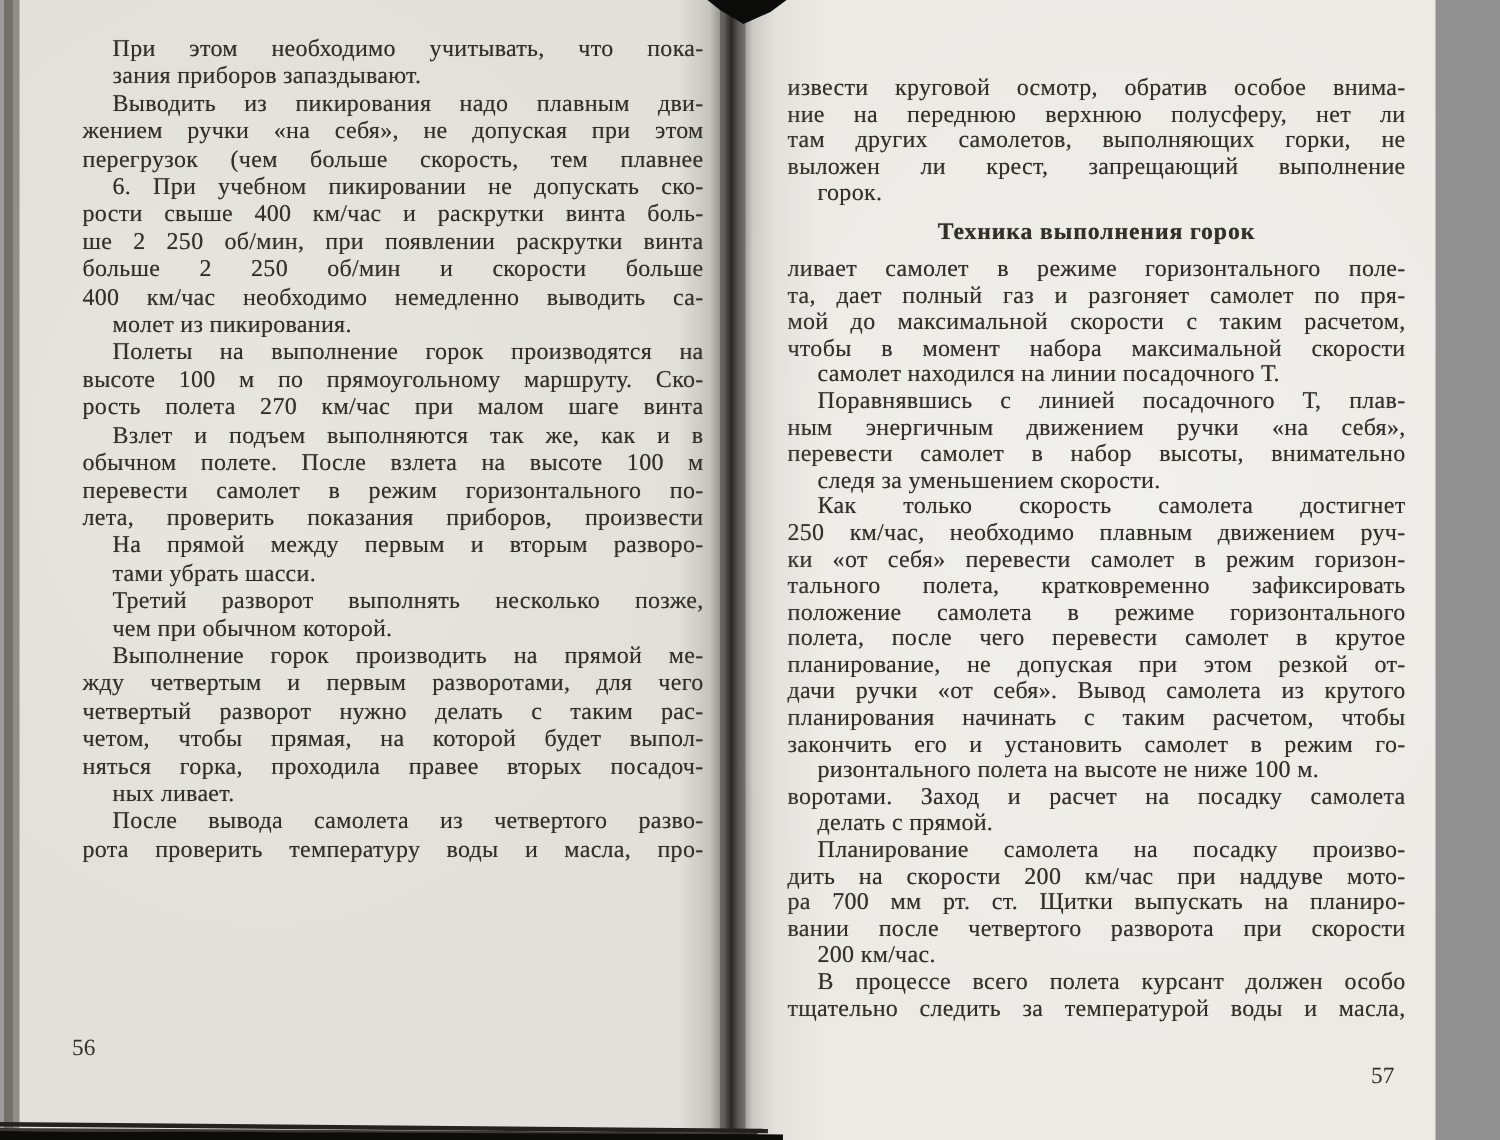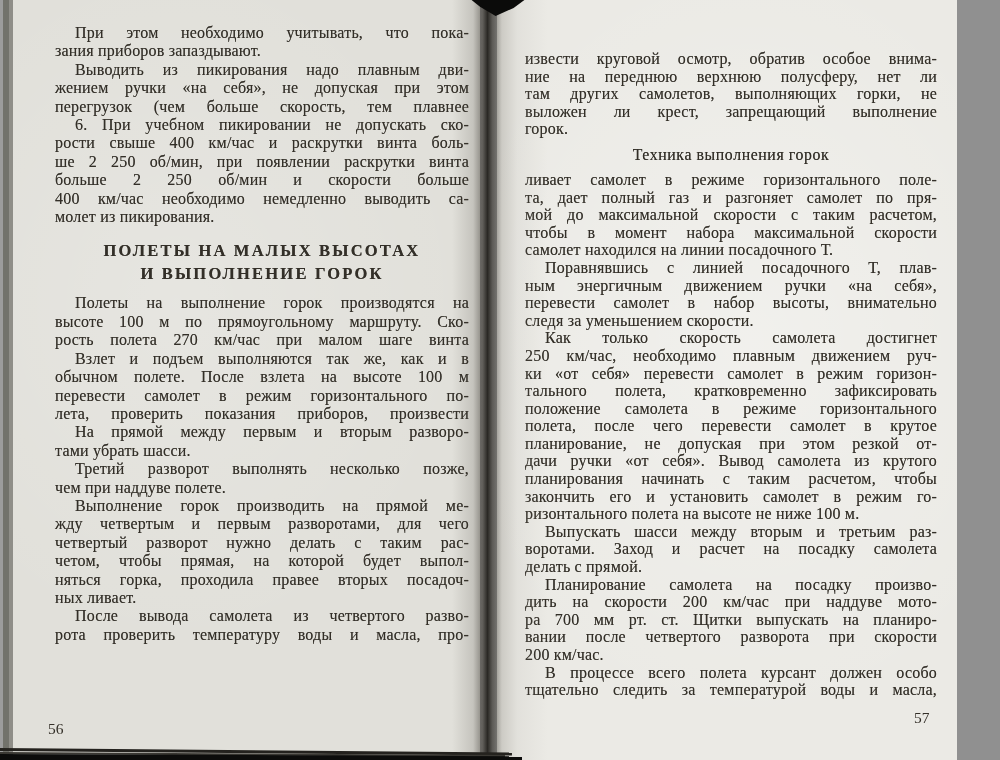--- a/index.html
+++ b/index.html
@@ -71,38 +71,38 @@
 
   
   .text-col { position:absolute; letter-spacing:0.2px; }
   .page-left  .text-col { left:42px; top:24px; width:414px; font-size:16px; line-height:18.4px; }
   .page-right .text-col { left:28px; top:50px; width:412px; font-size:16px; line-height:17.6px; }
 
   .tline {
     text-align:justify; text-align-last:justify;
     text-shadow:0 0 0.5px rgba(50,47,40,0.55);
   }
-  .tline.lastline { text-align-last:left; }
+  .tline.lastline { text-align-last:left;margin-left:20px; }
   .tline.indent   { text-indent:20px; }
 
   .para-heading-large { margin:13px 0 9px; }
   .para-heading-large .hline {
     text-align:center; font-weight:bold; font-size:16.5px;
     line-height:23px; letter-spacing:2.2px;
     text-shadow:0 0 0.5px rgba(40,38,32,0.7);
   }
   .para-heading { margin:7px 0 6px; }
   .para-heading .hline {
-    text-align:center; font-weight:normal; font-size:15.8px;
+    text-align:center; font-weight:bold; font-size:15.8px;
     line-height:20px; letter-spacing:0.6px;
     text-shadow:0 0 0.5px rgba(40,38,32,0.7);
   }
 
   .pagenum { position:absolute; font-size:15.5px; color:#332f28; }
-  .pagenum-left  { left:35px;  top:720px;text-align:right; }
+  .pagenum-left  { left:35px;  top:690px;text-align:right; }
   .pagenum-right { left:417px; top:709px; }
 </style>
 </head>
 <body>
 
 <div class="scan">
 
   <div class="edge-left"></div>
   <div class="edge-right"></div>
 
@@ -118,42 +118,38 @@
           <div class="tline">перегрузок (чем больше скорость, тем плавнее</div>
         </div>
         <div class="para-body">
           <div class="tline indent">6. При учебном пикировании не допускать ско-</div>
           <div class="tline">рости свыше 400 км/час и раскрутки винта боль-</div>
           <div class="tline">ше 2 250 об/мин, при появлении раскрутки винта</div>
           <div class="tline">больше 2 250 об/мин и скорости больше</div>
           <div class="tline">400 км/час необходимо немедленно выводить са-</div>
           <div class="tline lastline">молет из пикирования.</div>
         </div>
-        <div class="para-heading-large">
-          <div class="hline">ПОЛЕТЫ НА МАЛЫХ ВЫСОТАХ</div>
-          <div class="hline">И ВЫПОЛНЕНИЕ ГОРОК</div>
-        </div>
         <div class="para-body">
           <div class="tline indent">Полеты на выполнение горок производятся на</div>
           <div class="tline">высоте 100 м по прямоугольному маршруту. Ско-</div>
           <div class="tline">рость полета 270 км/час при малом шаге винта</div>
         </div>
         <div class="para-body">
           <div class="tline indent">Взлет и подъем выполняются так же, как и в</div>
           <div class="tline">обычном полете. После взлета на высоте 100 м</div>
           <div class="tline">перевести самолет в режим горизонтального по-</div>
           <div class="tline">лета, проверить показания приборов, произвести</div>
         </div>
         <div class="para-body">
           <div class="tline indent">На прямой между первым и вторым разворо-</div>
           <div class="tline lastline">тами убрать шасси.</div>
         </div>
         <div class="para-body">
           <div class="tline indent">Третий разворот выполнять несколько позже,</div>
-          <div class="tline lastline">чем при наддуве полете.</div>
+          <div class="tline lastline">чем при обычном которой.</div>
         </div>
         <div class="para-body">
           <div class="tline indent">Выполнение горок производить на прямой ме-</div>
           <div class="tline">жду четвертым и первым разворотами, для чего</div>
           <div class="tline">четвертый разворот нужно делать с таким рас-</div>
           <div class="tline">четом, чтобы прямая, на которой будет выпол-</div>
           <div class="tline">няться горка, проходила правее вторых посадоч-</div>
           <div class="tline lastline">ных ливает.</div>
         </div>
         <div class="para-body">
@@ -196,21 +192,20 @@
           <div class="tline">тального полета, кратковременно зафиксировать</div>
           <div class="tline">положение самолета в режиме горизонтального</div>
           <div class="tline">полета, после чего перевести самолет в крутое</div>
           <div class="tline">планирование, не допуская при этом резкой от-</div>
           <div class="tline">дачи ручки «от себя». Вывод самолета из крутого</div>
           <div class="tline">планирования начинать с таким расчетом, чтобы</div>
           <div class="tline">закончить его и установить самолет в режим го-</div>
           <div class="tline lastline">ризонтального полета на высоте не ниже 100 м.</div>
         </div>
         <div class="para-body">
-          <div class="tline indent">Выпускать шасси между вторым и третьим раз-</div>
           <div class="tline">воротами. Заход и расчет на посадку самолета</div>
           <div class="tline lastline">делать с прямой.</div>
         </div>
         <div class="para-body">
           <div class="tline indent">Планирование самолета на посадку произво-</div>
           <div class="tline">дить на скорости 200 км/час при наддуве мото-</div>
           <div class="tline">ра 700 мм рт. ст. Щитки выпускать на планиро-</div>
           <div class="tline">вании после четвертого разворота при скорости</div>
           <div class="tline lastline">200 км/час.</div>
         </div>

